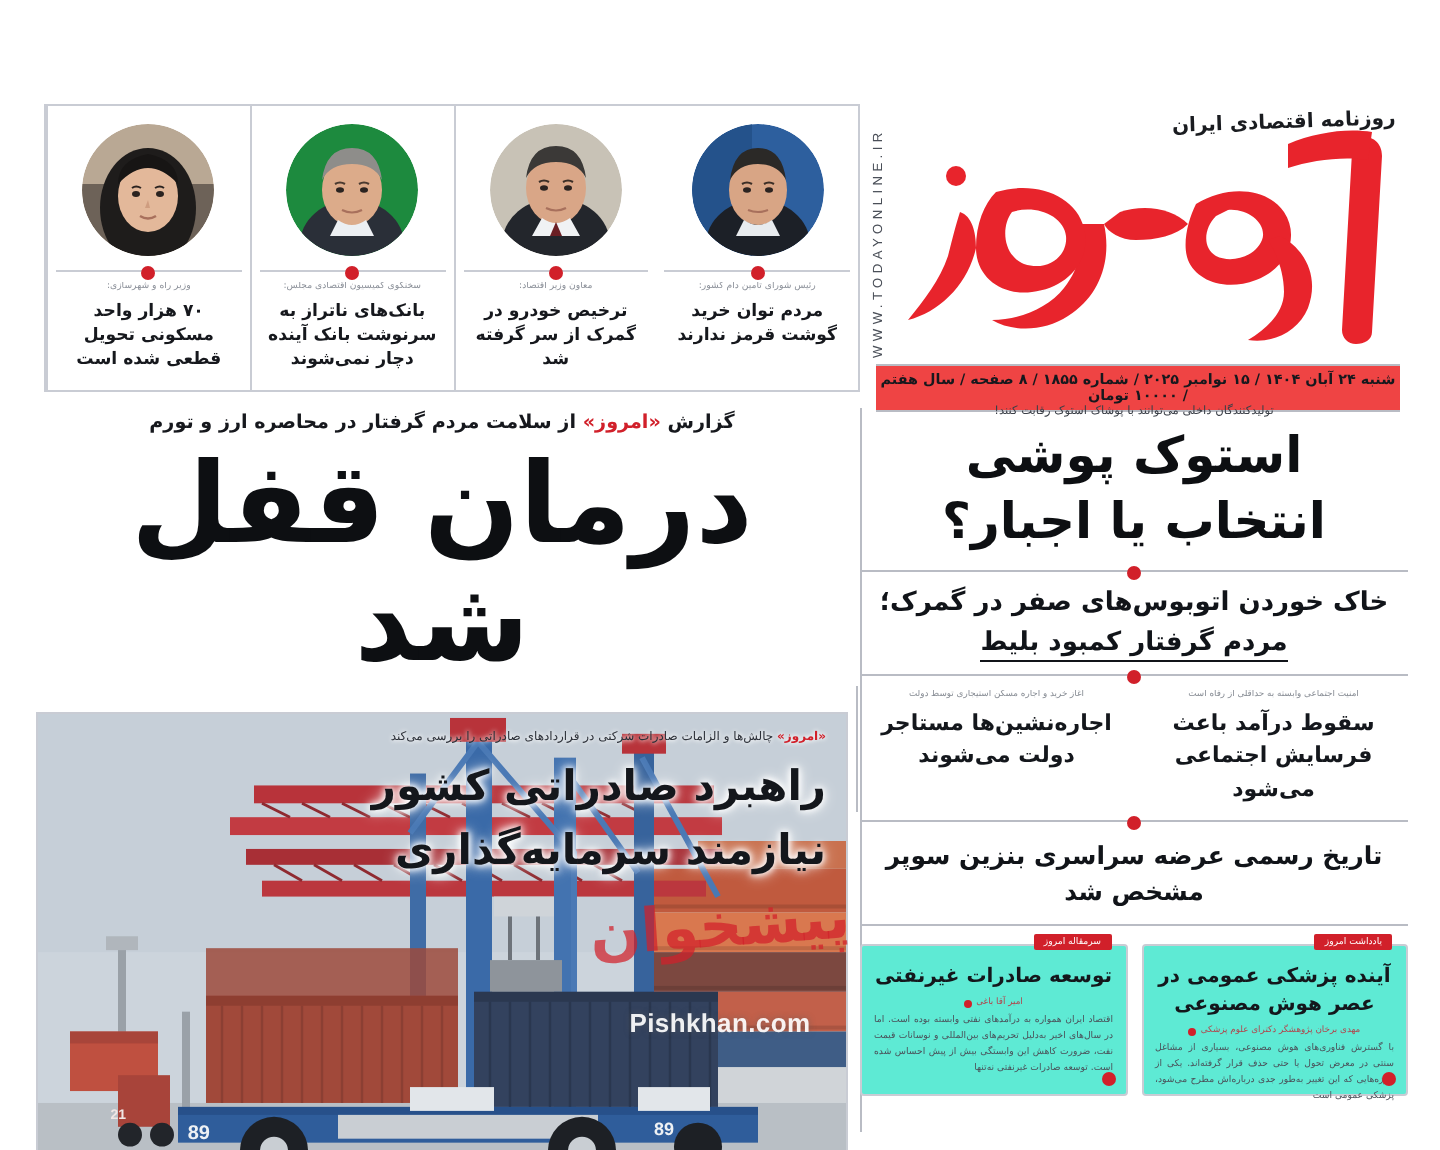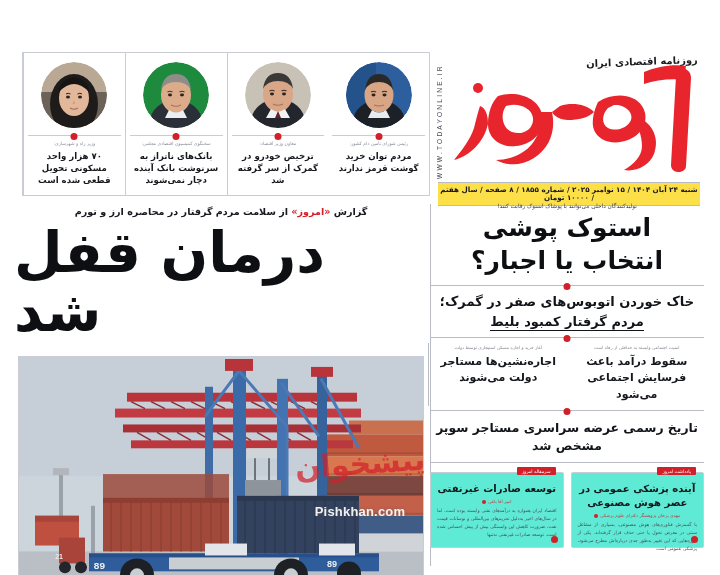--- a/index.html
+++ b/index.html
@@ -126,21 +126,21 @@
     position: absolute;
     right: 6px; top: 134px;
     width: 262px;
     text-align: center;
     font-size: 7.2px;
     font-weight: bold;
     color: #16181d;
     border-top: 1px solid #b9bcc4;
     border-bottom: 1px solid #b9bcc4;
     padding: 2.5px 0 2.5px;
-    background: #fde047;
+    background: #ef4444;
     line-height: 1.2;
   }
   .vr-main {
     position: absolute;
     width: 0;
     border-left: 1px solid #b9bcc4;
   }
 
   
   .main-col {
@@ -151,21 +151,21 @@
   .main-kicker {
     text-align: center;
     font-size: 9.6px;
     font-weight: bold;
     color: #16181d;
     margin: 2px 0 0;
     line-height: 1.3;
   }
   .main-kicker .brand { color: #d1202a; }
   .main-headline {
-    text-align: left;
+    text-align: center;
     font-size: 56px;
     font-weight: bold;
     color: #0d0f12;
     line-height: 1.05;
     margin: 6px 0 0;
     letter-spacing: -1px;
   }
   .photo-block {
     position: relative;
     margin: 14px 4px 0 4px;
@@ -643,20 +643,27 @@
         <g>
           <rect x="40" y="182" width="26" height="26" fill="#a8443a"></rect>
           <circle cx="46" cy="212" r="6" fill="#22252a"></circle>
           <circle cx="62" cy="212" r="6" fill="#22252a"></circle>
           <text x="44" y="204" font-family="Liberation Sans, sans-serif" font-size="7" fill="#f0e6e4" font-weight="bold">21</text>
         </g>
 
         <rect y="244" width="404" height="3" fill="#9ea4aa"></rect>
       </svg>
 
+      <div class="photo-overlay">
+        <div class="photo-kicker">
+          <span class="brand">«امروز»</span><span> چالش‌ها و الزامات صادرات شرکتی در قراردادهای صادراتی را بررسی می‌کند</span>
+        </div>
+        <div class="photo-headline">راهبرد صادراتی کشور</div>
+        <div class="photo-headline">نیازمند سرمایه‌گذاری</div>
+      </div>
 
     </div>
   </div>
 
   <div class="vr-main" style="left:430px; top:204px; height:362px;"></div>
 
   <div class="right-col">
 
     <div class="rc-kicker">تولیدکنندگان داخلی می‌توانند با پوشاک استوک رقابت کنند!</div>
     <div class="rc-lead">استوک پوشی</div>
@@ -683,21 +690,21 @@
       <div class="half">
         <div class="half-kicker">امنیت اجتماعی وابسته به حداقلی از رفاه است</div>
         <div class="half-title">سقوط درآمد باعث فرسایش اجتماعی می‌شود</div>
       </div>
     </div>
 
     <div class="rule-dot">
         <span class="dot-red"></span>
       </div>
 
-    <div class="rc-head3">تاریخ رسمی عرضه سراسری مستاجر سوپر مشخص شد</div>
+    <div class="rc-head3">تاریخ رسمی عرضه سراسری بنزین سوپر مشخص شد</div>
 
     <div class="rule-dot"></div>
 
     <div class="rc-boxes">
 
       <div class="art-box">
         <div class="art-tag">سرمقاله امروز</div>
         <div class="art-title">توسعه صادرات غیرنفتی</div>
         <div class="art-author">
           <span class="mini-dot"></span>

